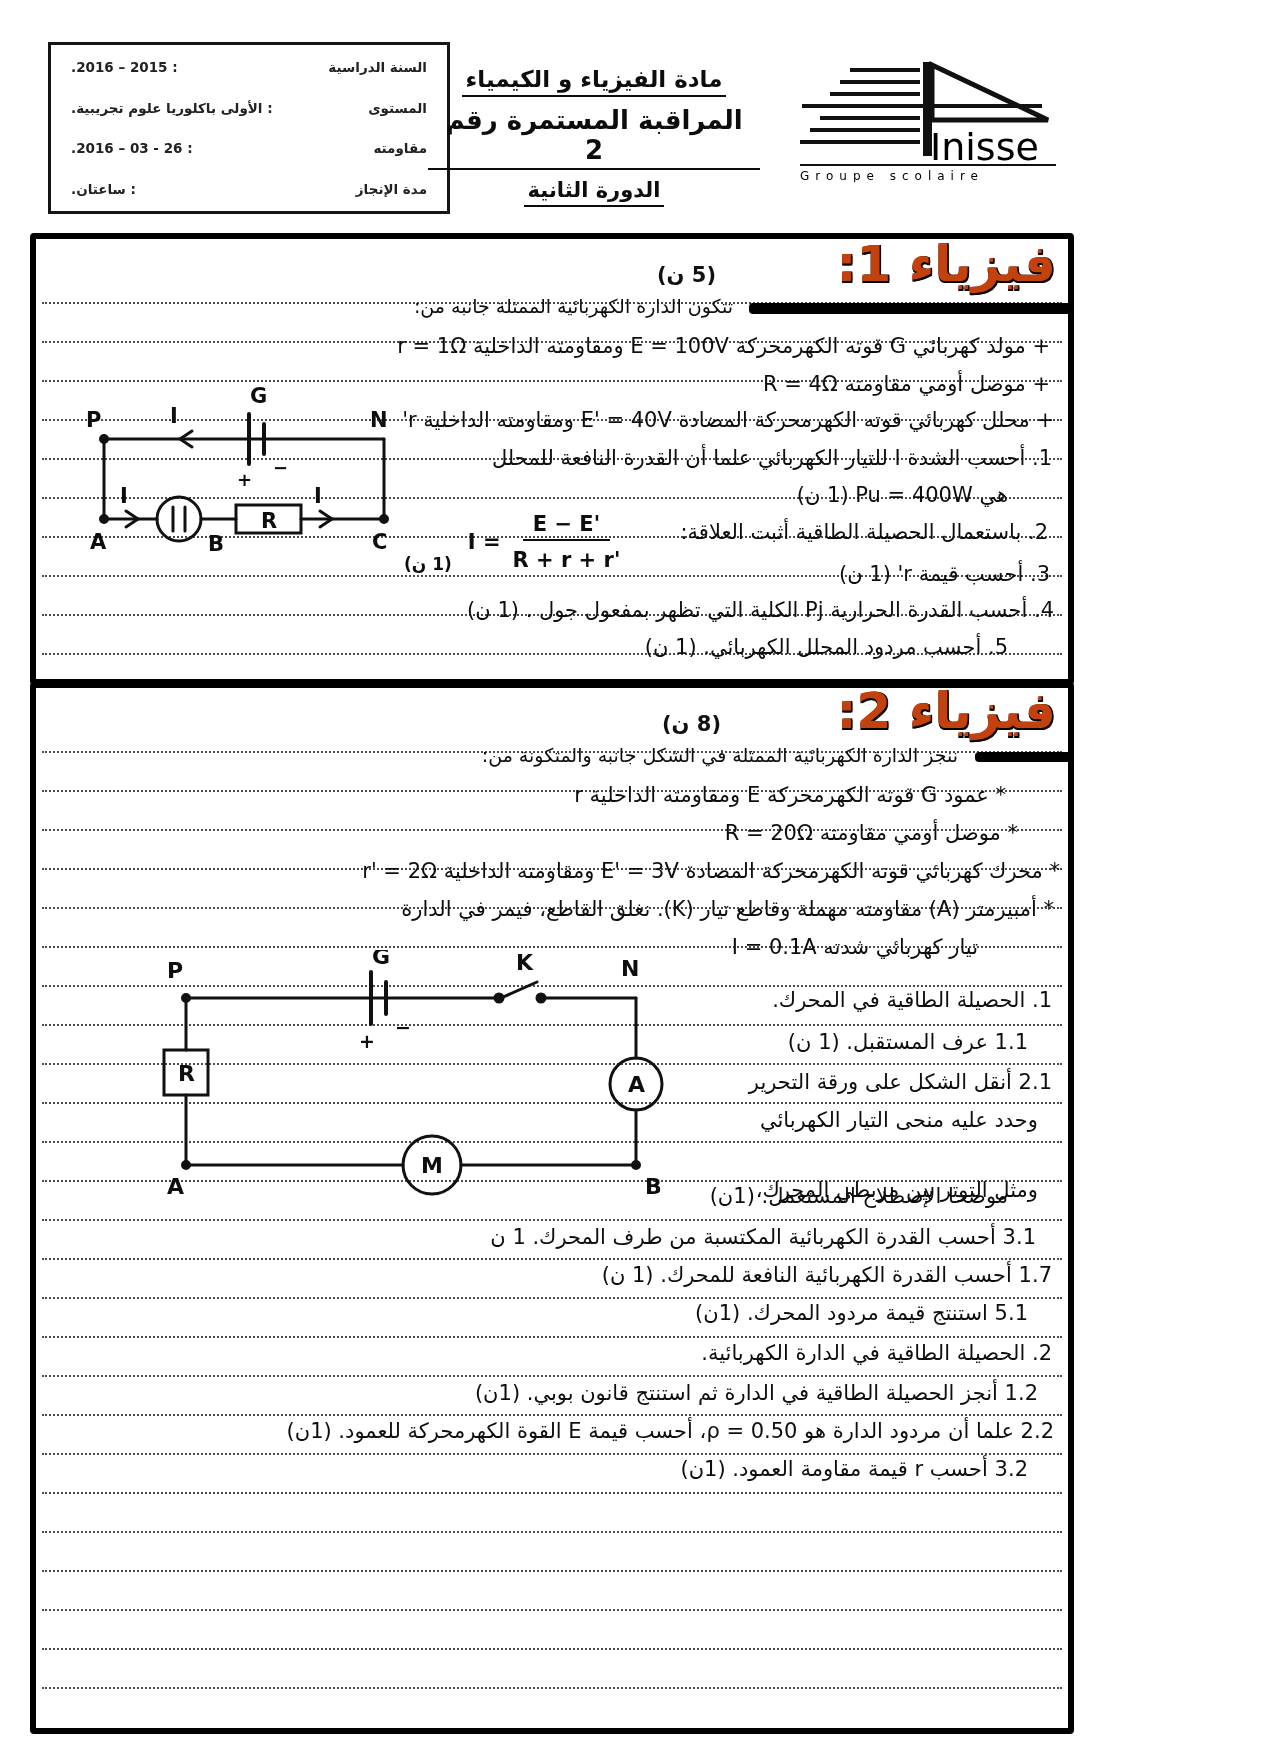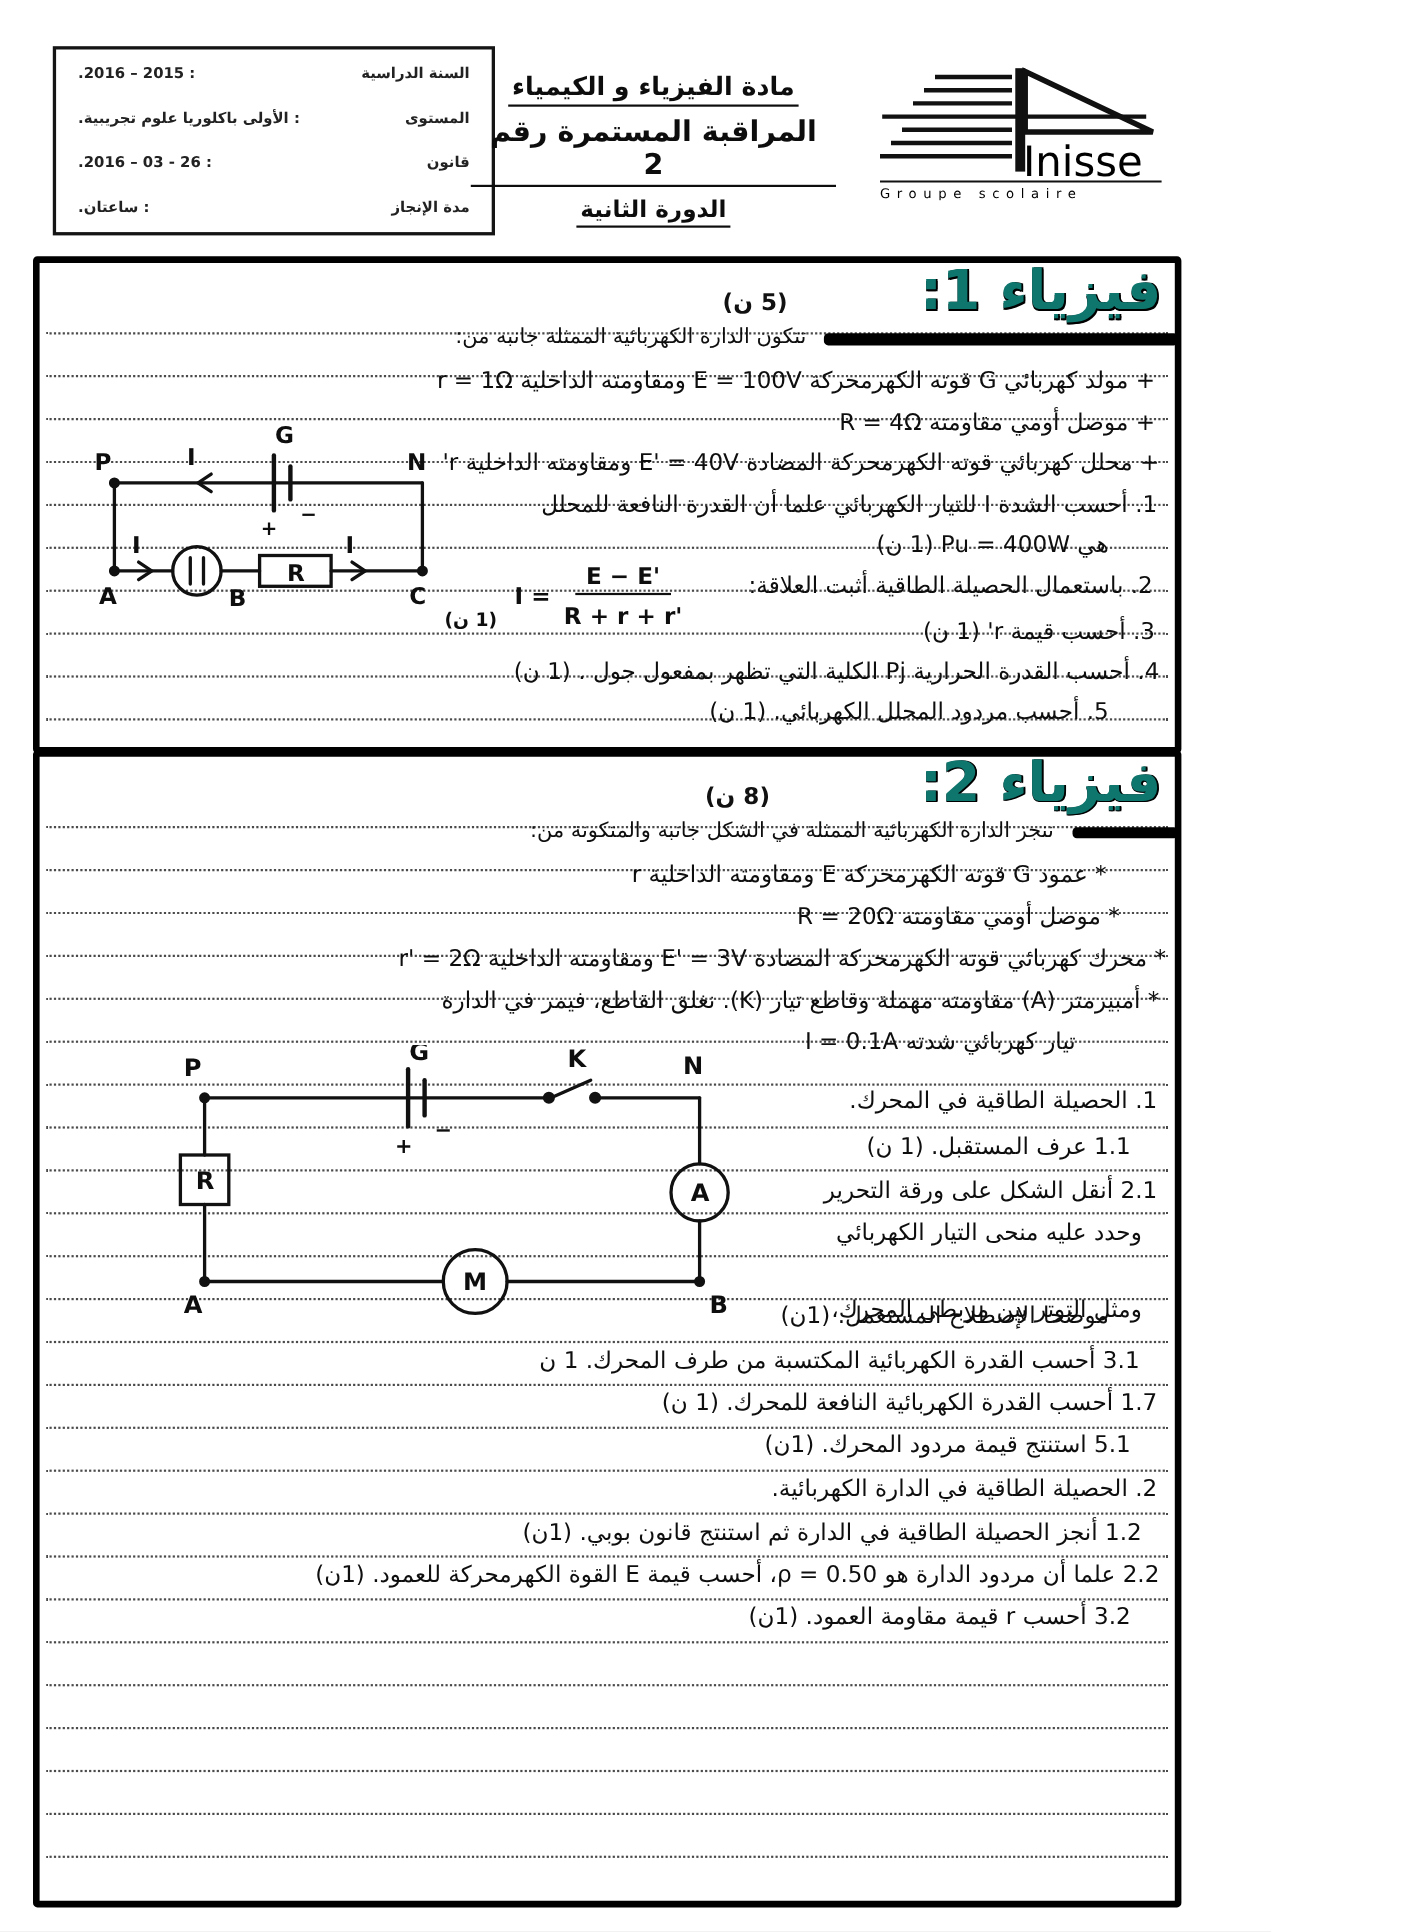--- a/index.html
+++ b/index.html
@@ -29,21 +29,21 @@
   
   .sec{position:absolute;left:30px;width:1032px;border:6px solid #000;
     border-radius:4px;box-sizing:content-box;background:transparent;}
   .sec1{top:233px;height:440px;}
   .sec2{top:682px;height:1040px;}
   .rules{position:absolute;left:6px;right:6px;top:26px;bottom:4px;
     display:flex;flex-direction:column;overflow:hidden;pointer-events:none;}
   .rule{flex:0 0 37px;border-bottom:2px dotted #4a4a4a;}
   .sec-heading{
     position:absolute;direction:rtl;font-weight:bold;font-size:50px;
-    color:#0f766e;letter-spacing:2px;white-space:nowrap;
+    color:#c2410c;letter-spacing:2px;white-space:nowrap;
     text-shadow:1.5px 0 #000,0 1.5px #000,1.5px 1.5px #000;
   }
   .pts-badge{position:absolute;direction:rtl;font-size:21px;font-weight:bold;white-space:nowrap;}
   .hbar{position:absolute;background:#000;border-radius:4px;}
   .line{position:absolute;direction:rtl;text-align:right;font-size:21px;
     color:#0e0e0e;white-space:nowrap;}
   .small{font-size:19px;}
   
   .formula{position:absolute;display:flex;direction:ltr;align-items:center;
     gap:12px;font-size:21px;font-weight:bold;color:#0e0e0e;}
@@ -63,21 +63,21 @@
   <div class="info-box">
     <div class="info-row">
       <span class="lbl">السنة الدراسية</span>
       <span class="val">: 2015 – 2016.</span>
     </div>
     <div class="info-row">
       <span class="lbl">المستوى</span>
       <span class="val">: الأولى باكلوريا علوم تجريبية.</span>
     </div>
     <div class="info-row">
-      <span class="lbl">قانون</span>
+      <span class="lbl">مقاومته</span>
       <span class="val">: 26 - 03 – 2016.</span>
     </div>
     <div class="info-row">
       <span class="lbl">مدة الإنجاز</span>
       <span class="val">: ساعتان.</span>
     </div>
   </div>
 
   <div class="title-block">
     <div><span class="title-line t1">مادة الفيزياء و الكيمياء</span></div>
@@ -205,21 +205,21 @@
         <div class="rule"></div>
         <div class="rule"></div>
         <div class="rule"></div>
         <div class="rule"></div>
         <div class="rule"></div>
         <div class="rule"></div>
         <div class="rule"></div>
       </div>
 
     <div class="sec-heading" style="right:12px;top:-6px;">فيزياء 2:</div>
-    <div class="pts-badge" style="right:368px;top:24px;margin-left:24px;">(8 ن)</div>
+    <div class="pts-badge" style="right:347px;top:24px;margin-left:24px;">(8 ن)</div>
     <div class="hbar" style="right:-3px;top:64px;width:96px;height:10px;"></div>
 
     <div class="line small" style="right:110px;top:56px;">ننجز الدارة الكهربائية الممثلة في الشكل جانبه والمتكونة من:</div>
     <div class="line" style="right:62px;top:95px;">* عمود G قوته الكهرمحركة E ومقاومته الداخلية r</div>
     <div class="line" style="right:50px;top:133px;">* موصل أومي مقاومته R = 20Ω</div>
     <div class="line" style="right:8px;top:171px;">* محرك كهربائي قوته الكهرمحركة المضادة E' = 3V ومقاومته الداخلية r' = 2Ω</div>
     <div class="line" style="right:14px;top:209px;">* أمبيرمتر (A) مقاومته مهملة وقاطع تيار (K). نغلق القاطع، فيمر في الدارة</div>
     <div class="line" style="right:90px;top:247px;">تيار كهربائي شدته I = 0.1A</div>
 
     <div class="line" style="right:16px;top:300px;">1. الحصيلة الطاقية في المحرك.</div>

